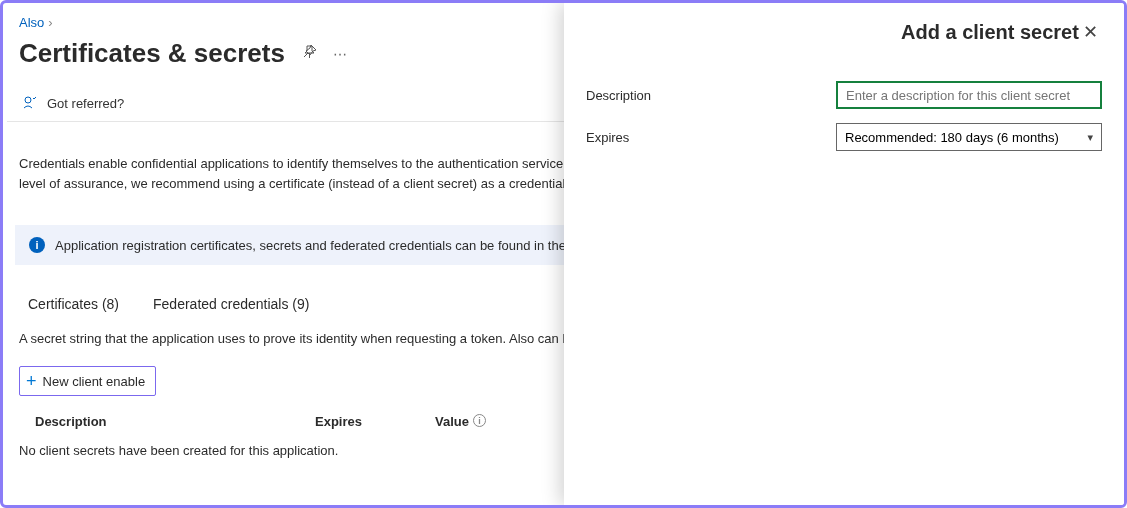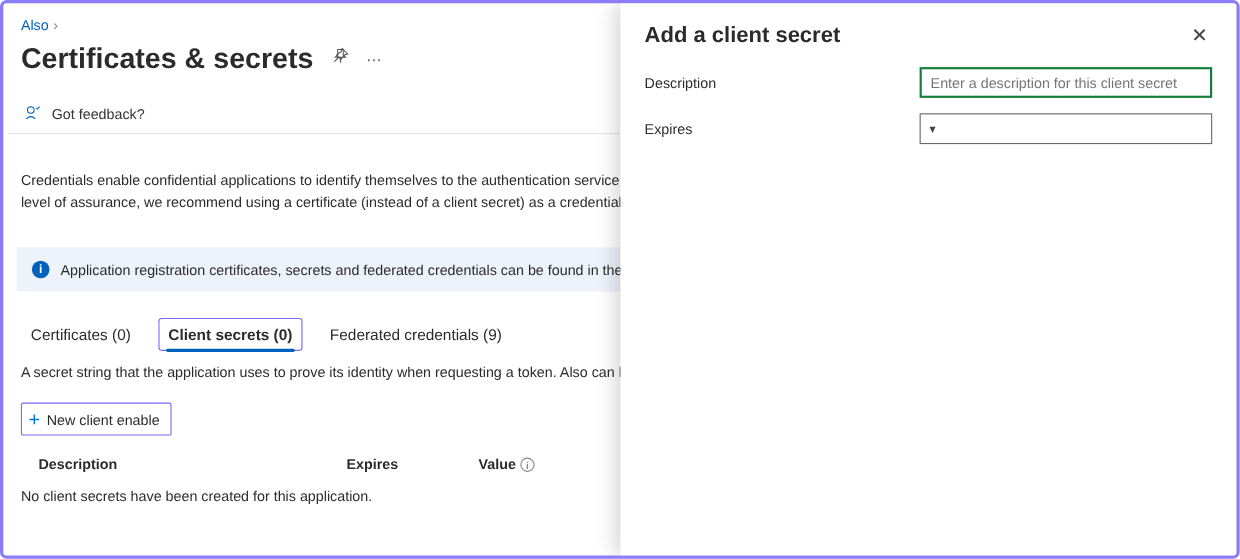--- a/index.html
+++ b/index.html
@@ -26,28 +26,28 @@
     .tab.active::after { content: ""; position: absolute; left: 6px; right: 6px; bottom: -2px; height: 3px; background: #0061bd; border-radius: 2px; }
 
     .tab-desc { padding: 6px 16px 14px 16px; font-size: 13px; color: #2b2b2b; }
 
     .new-secret-btn { margin: 6px 16px; border: 1px solid #7b68ee; background: #fff; padding: 5px 10px 5px 6px; display: inline-flex; align-items: center; gap: 6px; font-size: 13px; color: #2b2b2b; cursor: pointer; border-radius: 2px; }
     .plus-icon { color: #0078d4; font-size: 18px; line-height: 1; font-weight: 300; }
 
     .table-header { display: flex; padding: 12px 16px 6px 32px; font-size: 13px; font-weight: 600; color: #2b2b2b; }
     .col-desc { width: 280px; }
     .col-exp { width: 120px; }
-    .col-val { display: flex; align-items: flex-end; gap: 4px; }
+    .col-val { display: flex; align-items: flex-start; gap: 4px; }
     .help-circ { width: 13px; height: 13px; border: 1px solid #888; border-radius: 50%; display: inline-flex; align-items: center; justify-content: center; font-size: 9px; color: #888; }
 
     .empty-msg { padding: 8px 16px; font-size: 13px; color: #2b2b2b; }
 
     
     .side-panel { position: absolute; top: 0; right: 0; width: 560px; height: 100%; background: #fff; box-shadow: -4px 0 18px rgba(0,0,0,0.18); padding: 14px 22px; }
-    .panel-header { display: flex; justify-content: space-between; align-items: center; margin-bottom: 14px; }
+    .panel-header { display: flex; justify-content: flex-end; align-items: center; margin-bottom: 34px; }
     .panel-title { font-size: 20px; font-weight: 600; color: #2b2b2b; }
     .close-x { font-size: 18px; color: #444; cursor: pointer; background: none; border: none; padding: 4px; }
 
     .form-row { display: flex; align-items: center; margin-bottom: 14px; font-size: 13px; }
     .form-label { width: 250px; color: #2b2b2b; }
     .form-input { flex: 1; border: 2px solid #15803d; padding: 5px 8px; font-size: 13px; height: 28px; outline: none; }
     .form-select { flex: 1; border: 1px solid #666; padding: 5px 8px; font-size: 13px; height: 28px; display: flex; justify-content: space-between; align-items: center; cursor: pointer; }
     .chev-down { font-size: 11px; color: #444; }
   </style>
 </head>
@@ -69,33 +69,32 @@
     </span>
     <span class="more-icon">⋯</span>
   </div>
 
   <div class="feedback-row">
     <svg width="16" height="16" viewBox="0 0 16 16">
         <circle cx="5" cy="5" r="3" fill="none" stroke="#0061bd" stroke-width="1"></circle>
         <path d="M1 13 q4 -4 8 0" fill="none" stroke="#0061bd" stroke-width="1"></path>
         <path d="M10 3 l1 1 l2 -2" fill="none" stroke="#0061bd" stroke-width="1"></path>
       </svg>
-    <span>Got feedback?</span>
+    <span>Got referred?</span>
   </div>
 
   <div class="intro-text">Credentials enable confidential applications to identify themselves to the authentication service when receiving tokens at a web addressable location (using an HTTPS scheme). For a higher level of assurance, we recommend using a certificate (instead of a client secret) as a credential.</div>
 
   <div class="info-banner">
     <span class="info-icon">i</span>
     <span>Application registration certificates, secrets and federated credentials can be found in the tabs below.</span>
   </div>
 
   <div class="tabs">
-    <div class="tab">Certificates (0)</div>
-    <div class="tab active">Client secrets (0)</div>
+    <div class="tab">Certificates (8)</div>
     <div class="tab">Federated credentials (9)</div>
   </div>
 
   <div class="tab-desc">A secret string that the application uses to prove its identity when requesting a token. Also can be referred to as application password.</div>
 
   <button class="new-secret-btn">
     <span class="plus-icon">+</span>
     <span>New client enable</span>
   </button>
 
@@ -118,16 +117,17 @@
   </div>
 
   <div class="form-row">
     <div class="form-label">Description</div>
     <input class="form-input" type="text" placeholder="Enter a description for this client secret" style="">
   </div>
 
   <div class="form-row">
     <div class="form-label">Expires</div>
     <div class="form-select">
+      <span>Recommended: 180 days (6 months)</span>
       <span class="chev-down">▾</span>
     </div>
   </div>
 </div>
 
 </body></html>

